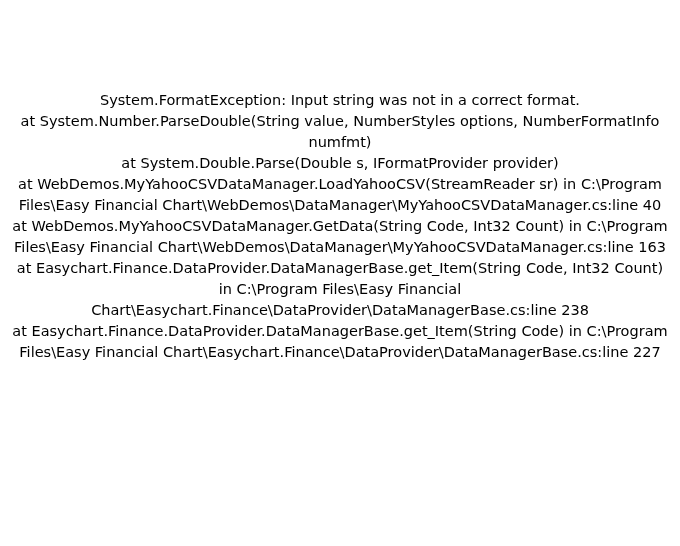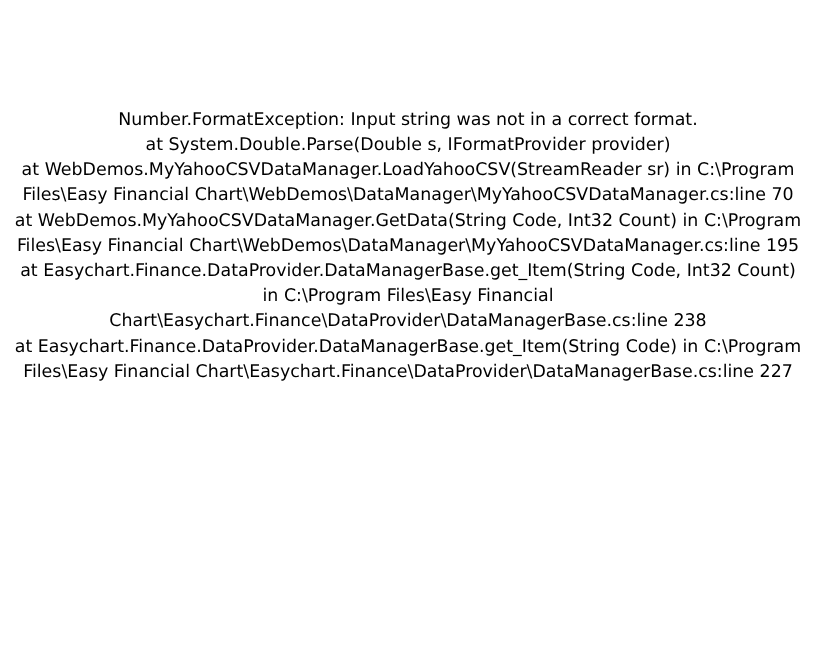--- a/index.html
+++ b/index.html
@@ -33,20 +33,21 @@
     display: block;
     white-space: normal;
     padding: 0 8px;
   }
 </style>
 </head>
 <body>
 
 <div class="page">
   <div class="stack-trace">
-    <span class="trace-line">Number.FormatException: Input string was not in a correct format.</span>
+    <span class="trace-line">System.FormatException: Input string was not in a correct format.</span>
+    <span class="trace-line">at System.Number.ParseDouble(String value, NumberStyles options, NumberFormatInfo numfmt)</span>
     <span class="trace-line">at System.Double.Parse(Double s, IFormatProvider provider)</span>
-    <span class="trace-line">at WebDemos.MyYahooCSVDataManager.LoadYahooCSV(StreamReader sr) in C:\Program Files\Easy Financial Chart\WebDemos\DataManager\MyYahooCSVDataManager.cs:line 70</span>
-    <span class="trace-line">at WebDemos.MyYahooCSVDataManager.GetData(String Code, Int32 Count) in C:\Program Files\Easy Financial Chart\WebDemos\DataManager\MyYahooCSVDataManager.cs:line 195</span>
+    <span class="trace-line">at WebDemos.MyYahooCSVDataManager.LoadYahooCSV(StreamReader sr) in C:\Program Files\Easy Financial Chart\WebDemos\DataManager\MyYahooCSVDataManager.cs:line 40</span>
+    <span class="trace-line">at WebDemos.MyYahooCSVDataManager.GetData(String Code, Int32 Count) in C:\Program Files\Easy Financial Chart\WebDemos\DataManager\MyYahooCSVDataManager.cs:line 163</span>
     <span class="trace-line">at Easychart.Finance.DataProvider.DataManagerBase.get_Item(String Code, Int32 Count) in C:\Program Files\Easy Financial Chart\Easychart.Finance\DataProvider\DataManagerBase.cs:line 238</span>
     <span class="trace-line">at Easychart.Finance.DataProvider.DataManagerBase.get_Item(String Code) in C:\Program Files\Easy Financial Chart\Easychart.Finance\DataProvider\DataManagerBase.cs:line 227</span>
   </div>
 </div>
 
 </body></html>

